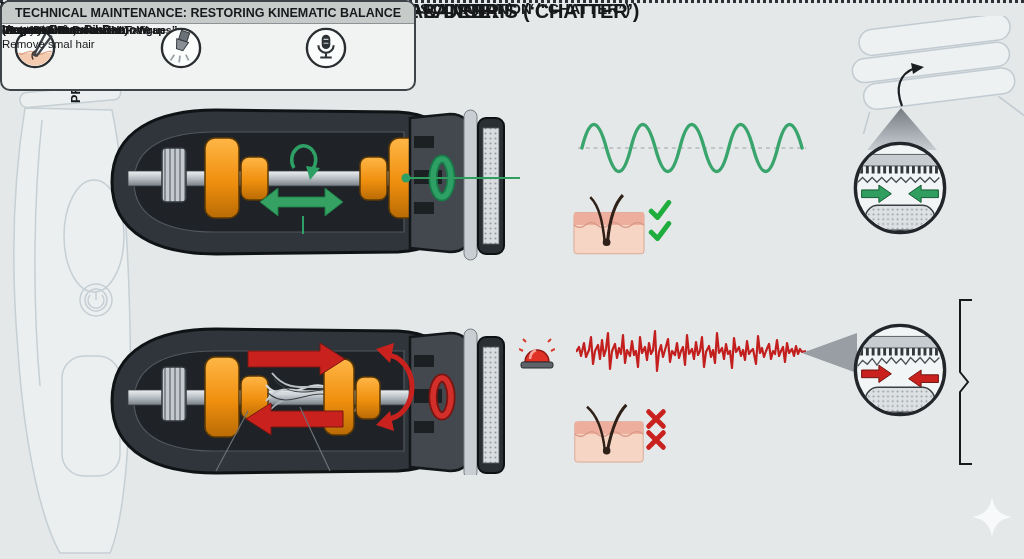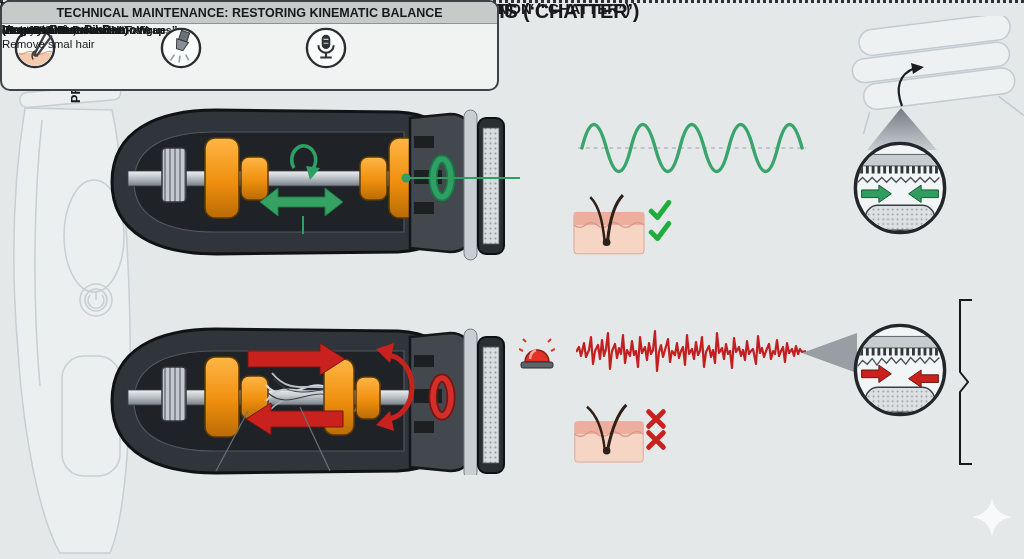--- a/index.html
+++ b/index.html
@@ -334,21 +334,21 @@
   </div>
 
   <svg class="abs" style="left:952;top:298;width:24px;height:168px" viewBox="0 0 24 168">
     <path d="M20,2 L8,2 L8,74 L16,84 L8,94 L8,166 L20,166" fill="none" stroke="#17191b" stroke-width="2"></path>
   </svg>
   <div class="abs ctr vert" style="left:908;top:364;width:170;height:34px">
     <span class="b" style="display:block;font-size:12.5px;letter-spacing:.2px">PRECURSOR TO SYSTEMIC</span>
     <span class="b" style="display:block;font-size:12.5px;letter-spacing:.2px">MECHANICAL FAILURE</span>
   </div>
 
-  <div class="abs mt-panel" style="left:527;top:462;width:499px;height:91px">
+  <div class="abs mt-panel" style="left:527;top:462;width:416px;height:91px">
     <div class="mt-head">TECHNICAL MAINTENANCE: RESTORING KINEMATIC BALANCE</div>
 
     <svg class="abs" style="left:12;top:25;width:42px;height:42px" viewBox="0 0 44 44">
       <defs>
           <clipPath id="mc1">
             <circle cx="22" cy="22" r="18.5"></circle>
           </clipPath>
         </defs>
       <circle cx="22" cy="22" r="20" fill="#fbfcfc" stroke="#2a2e31" stroke-width="2.5"></circle>
       <g clip-path="url(#mc1)">

